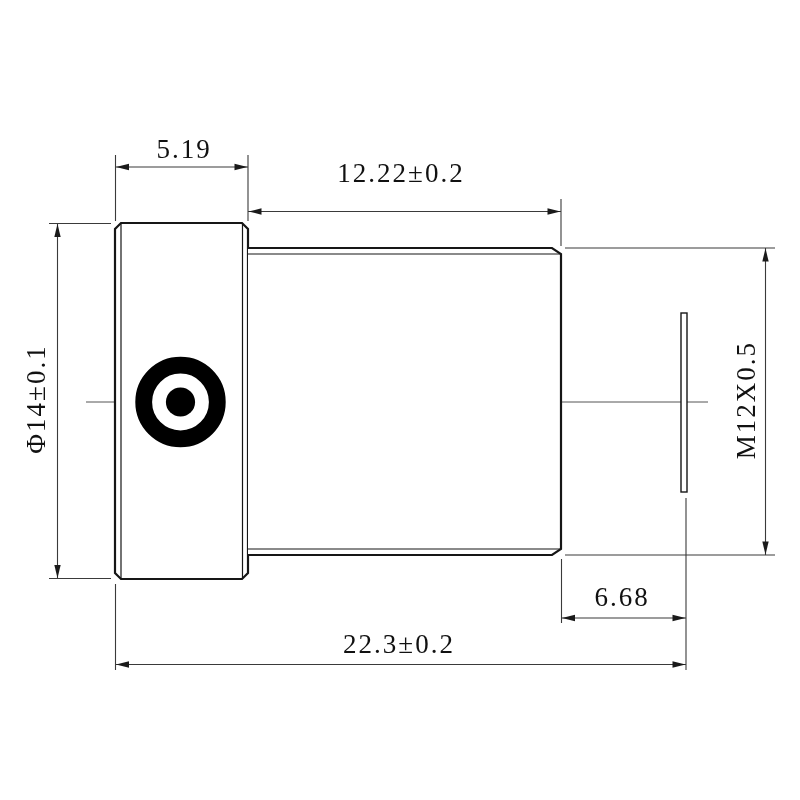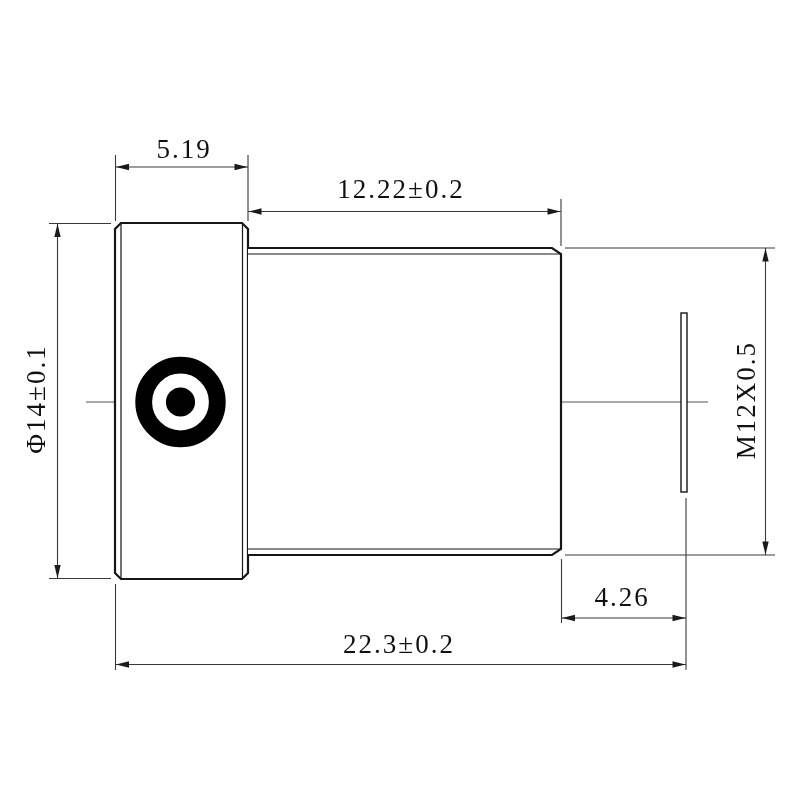--- a/index.html
+++ b/index.html
@@ -88,23 +88,23 @@
     <polygon points="685.5,610 672.5,606.8 672.5,613.2" fill="#1a1a1a"></polygon>
 
     <line x1="115.5" y1="576" x2="115.5" y2="662" stroke="#3a3a3a" stroke-width="1.1"></line>
     <line x1="115.5" y1="656.5" x2="686" y2="656.5" stroke="#3a3a3a" stroke-width="1.1"></line>
     <polygon points="116,656.5 129,653.3 129,659.7" fill="#1a1a1a"></polygon>
     <polygon points="685.5,656.5 672.5,653.3 672.5,659.7" fill="#1a1a1a"></polygon>
   </svg>
 
   <div class="dim-label" style="left:184px; top:141px;">5.19</div>
 
-  <div class="dim-label" style="left:401px; top:181px;">12.22±0.2</div>
+  <div class="dim-label" style="left:401px; top:165px;">12.22±0.2</div>
 
   <div class="dim-label vertical" style="left:36px; top:391px;">Φ14±0.1</div>
 
   <div class="dim-label vertical" style="left:746px; top:392px;">M12X0.5</div>
 
-  <div class="dim-label" style="left:622px; top:589px;">4.26</div>
+  <div class="dim-label" style="left:622px; top:589px;">6.68</div>
 
   <div class="dim-label" style="left:399px; top:636px;">22.3±0.2</div>
 
 </div>
 
 </body></html>

